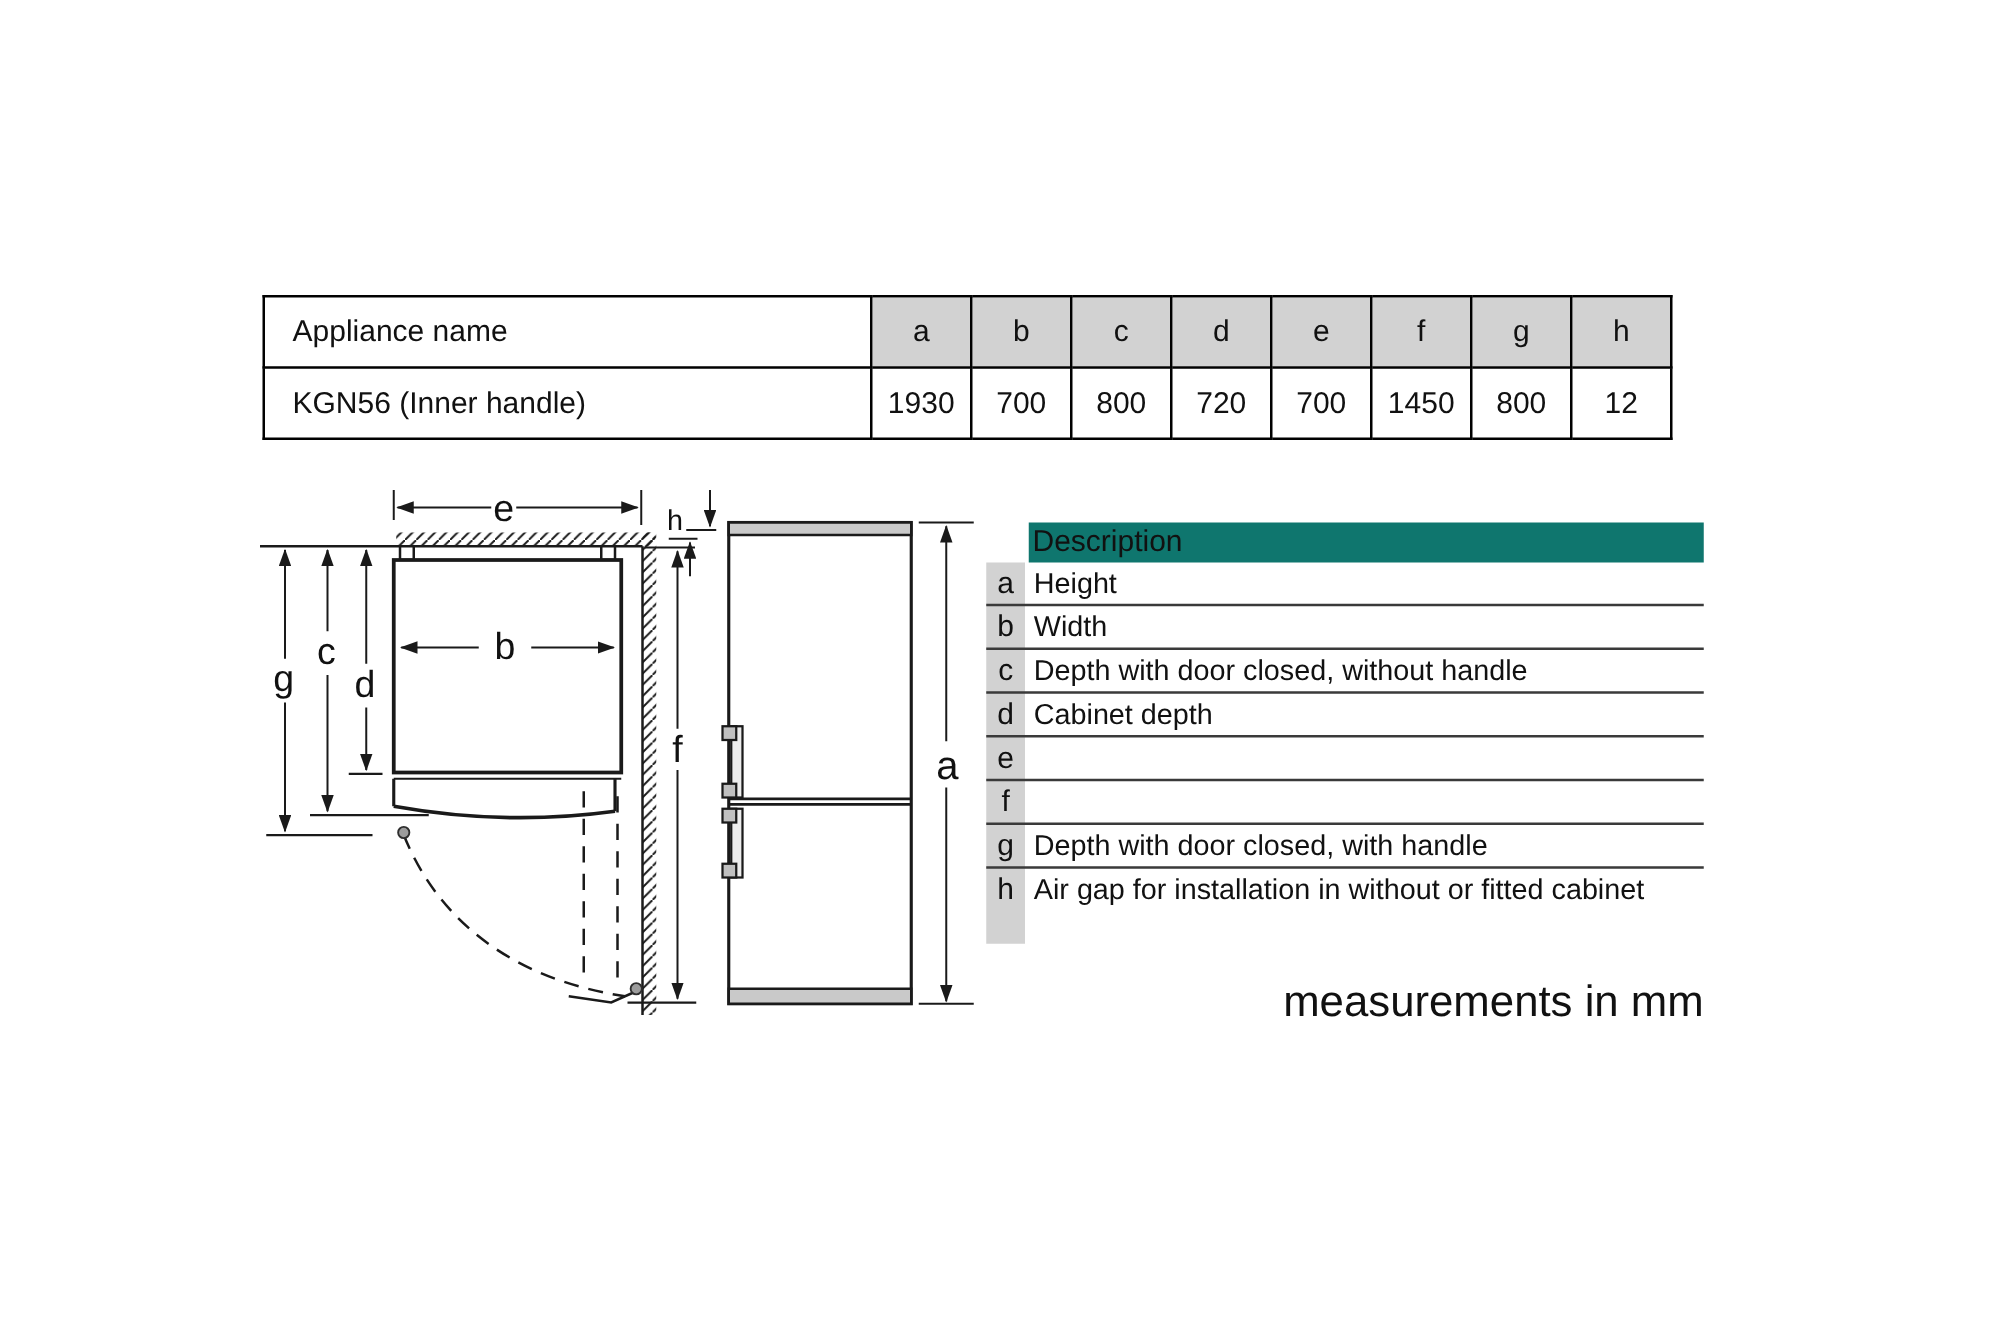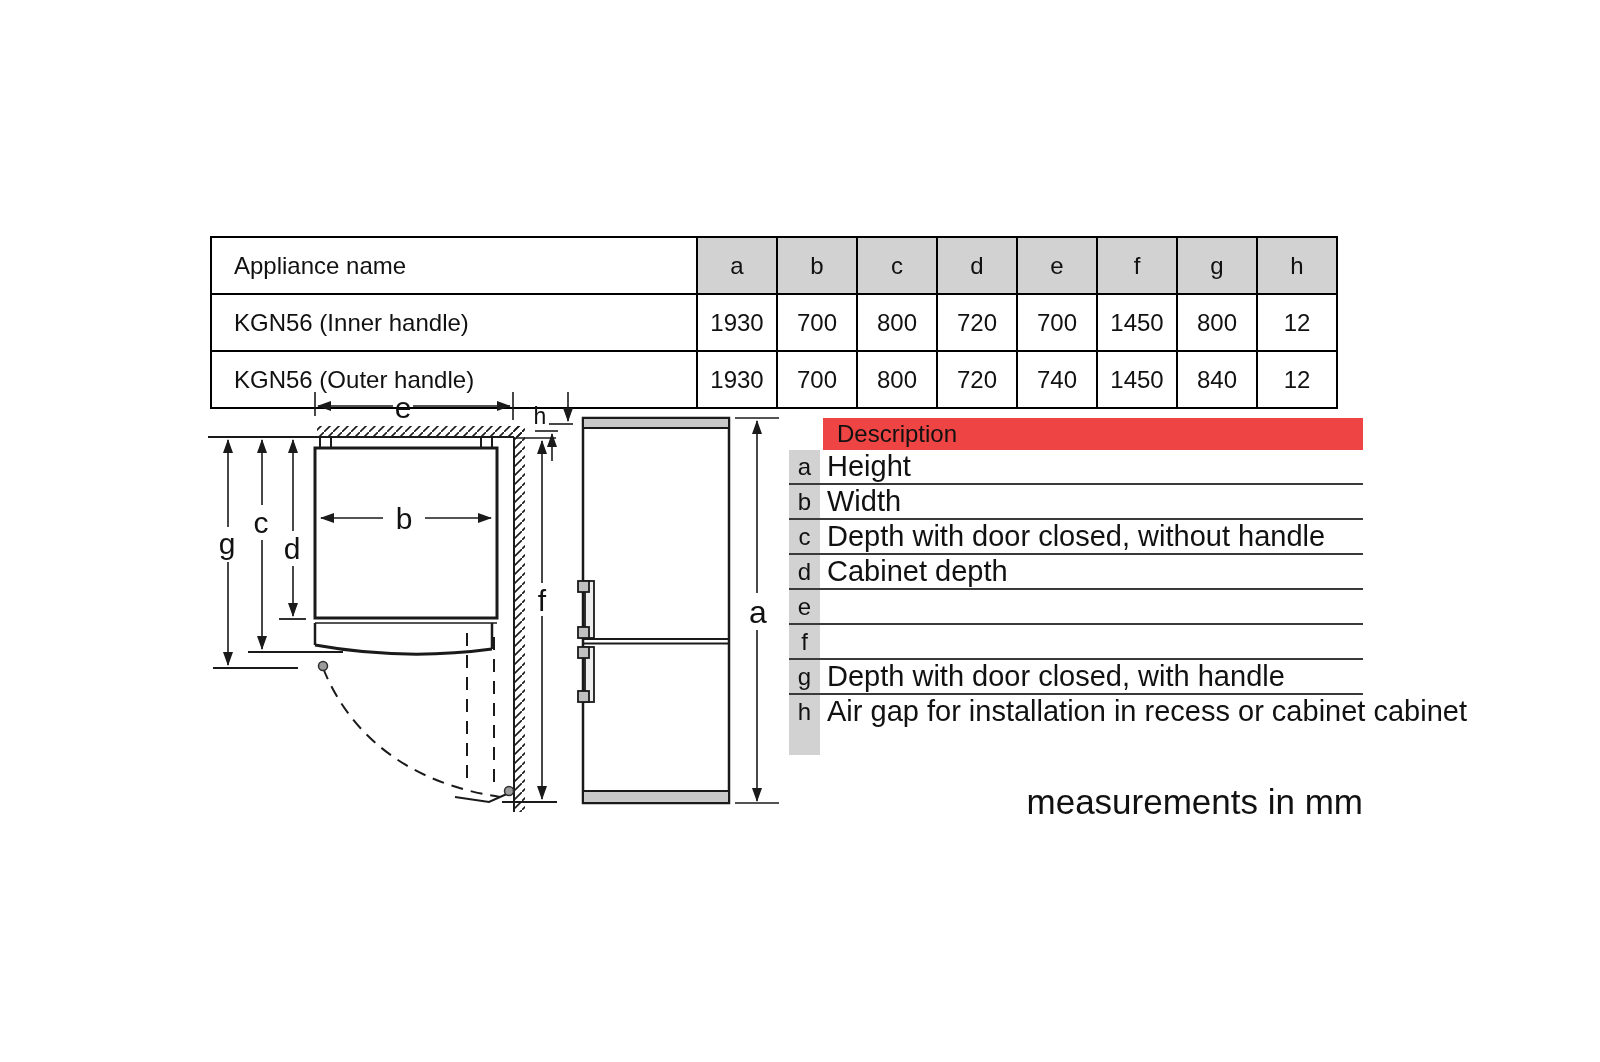--- a/index.html
+++ b/index.html
@@ -11,26 +11,26 @@
   .spec-table { position: absolute; left: 210px; top: 236px; border-collapse: collapse;
                 table-layout: fixed; font-size: 24px; }
   .spec-table td { border: 2px solid #000; height: 57px; text-align: center;
                    vertical-align: middle; overflow: hidden; white-space: nowrap; }
   .spec-table td.name { text-align: left; padding-left: 22px; }
   .spec-table td.hdr { background: #d2d2d2; }
 
   
   .desc { position: absolute; left: 783px; top: 418px; width: 580px; height: 340px; font-size: 24px; }
   .desc-header { position: absolute; left: 40px; top: 0; width: 540px; height: 32px;
-                 background: #ef4444; line-height: 32px; padding-left: 14px; }
+                 background: #0f766e; line-height: 32px; padding-left: 3px; }
   .desc-keycol-bg { position: absolute; left: 6px; top: 32px; width: 31px; height: 305px; background: #d2d2d2; }
   .desc-row { position: absolute; left: 6px; width: 574px; height: 35px; }
   .desc-row.lined { border-bottom: 2px solid #3a3a3a; }
   .desc-key { position: absolute; left: 0; top: 0; width: 31px; text-align: center; line-height: 33px; }
-  .desc-text { position: absolute; left: 38px; top: 0; line-height: 33px; font-size: 29px; white-space: nowrap; }
+  .desc-text { position: absolute; left: 38px; top: 0; line-height: 33px; font-size: 23px; white-space: nowrap; }
 
   
   .footnote { position: absolute; right: 237px; top: 782px; font-size: 35px; }
 
   
   .diagram { position: absolute; left: 190px; top: 375px; }
   .dlbl { font-family: "Liberation Sans", sans-serif; fill: #111; text-anchor: middle; }
 </style>
 </head>
 <body>
@@ -65,31 +65,20 @@
         <td class="name">KGN56 (Inner handle)</td>
         <td>1930</td>
         <td>700</td>
         <td>800</td>
         <td>720</td>
         <td>700</td>
         <td>1450</td>
         <td>800</td>
         <td>12</td>
       </tr>
-      <tr>
-        <td class="name">KGN56 (Outer handle)</td>
-        <td>1930</td>
-        <td>700</td>
-        <td>800</td>
-        <td>720</td>
-        <td>740</td>
-        <td>1450</td>
-        <td>840</td>
-        <td>12</td>
-      </tr>
     </tbody>
   </table>
 
   <svg class="diagram" width="612" height="447" viewBox="190 375 612 447" xmlns="http://www.w3.org/2000/svg">
     <defs>
       <pattern id="hatch" width="9" height="9" patternUnits="userSpaceOnUse">
         <line x1="0" y1="9" x2="9" y2="0" stroke="#1a1a1a" stroke-width="1.6"></line>
       </pattern>
       <marker id="arw" viewBox="0 0 14 10" refX="13" refY="5" markerWidth="14" markerHeight="10" orient="auto" markerUnits="userSpaceOnUse">
         <path d="M0 0 L14 5 L0 10 Z" fill="#1a1a1a"></path>
@@ -233,19 +222,19 @@
     </div>
     <div class="desc-row lined" style="top:207px">
       <span class="desc-key">f</span>
     </div>
     <div class="desc-row lined" style="top:242px">
       <span class="desc-key">g</span>
       <span class="desc-text">Depth with door closed, with handle</span>
     </div>
     <div class="desc-row" style="top:277px">
       <span class="desc-key">h</span>
-      <span class="desc-text">Air gap for installation in recess or cabinet cabinet</span>
+      <span class="desc-text">Air gap for installation in without or fitted cabinet</span>
     </div>
   </div>
 
   <div class="footnote">measurements in mm</div>
 
 </div>
 
 </body></html>

